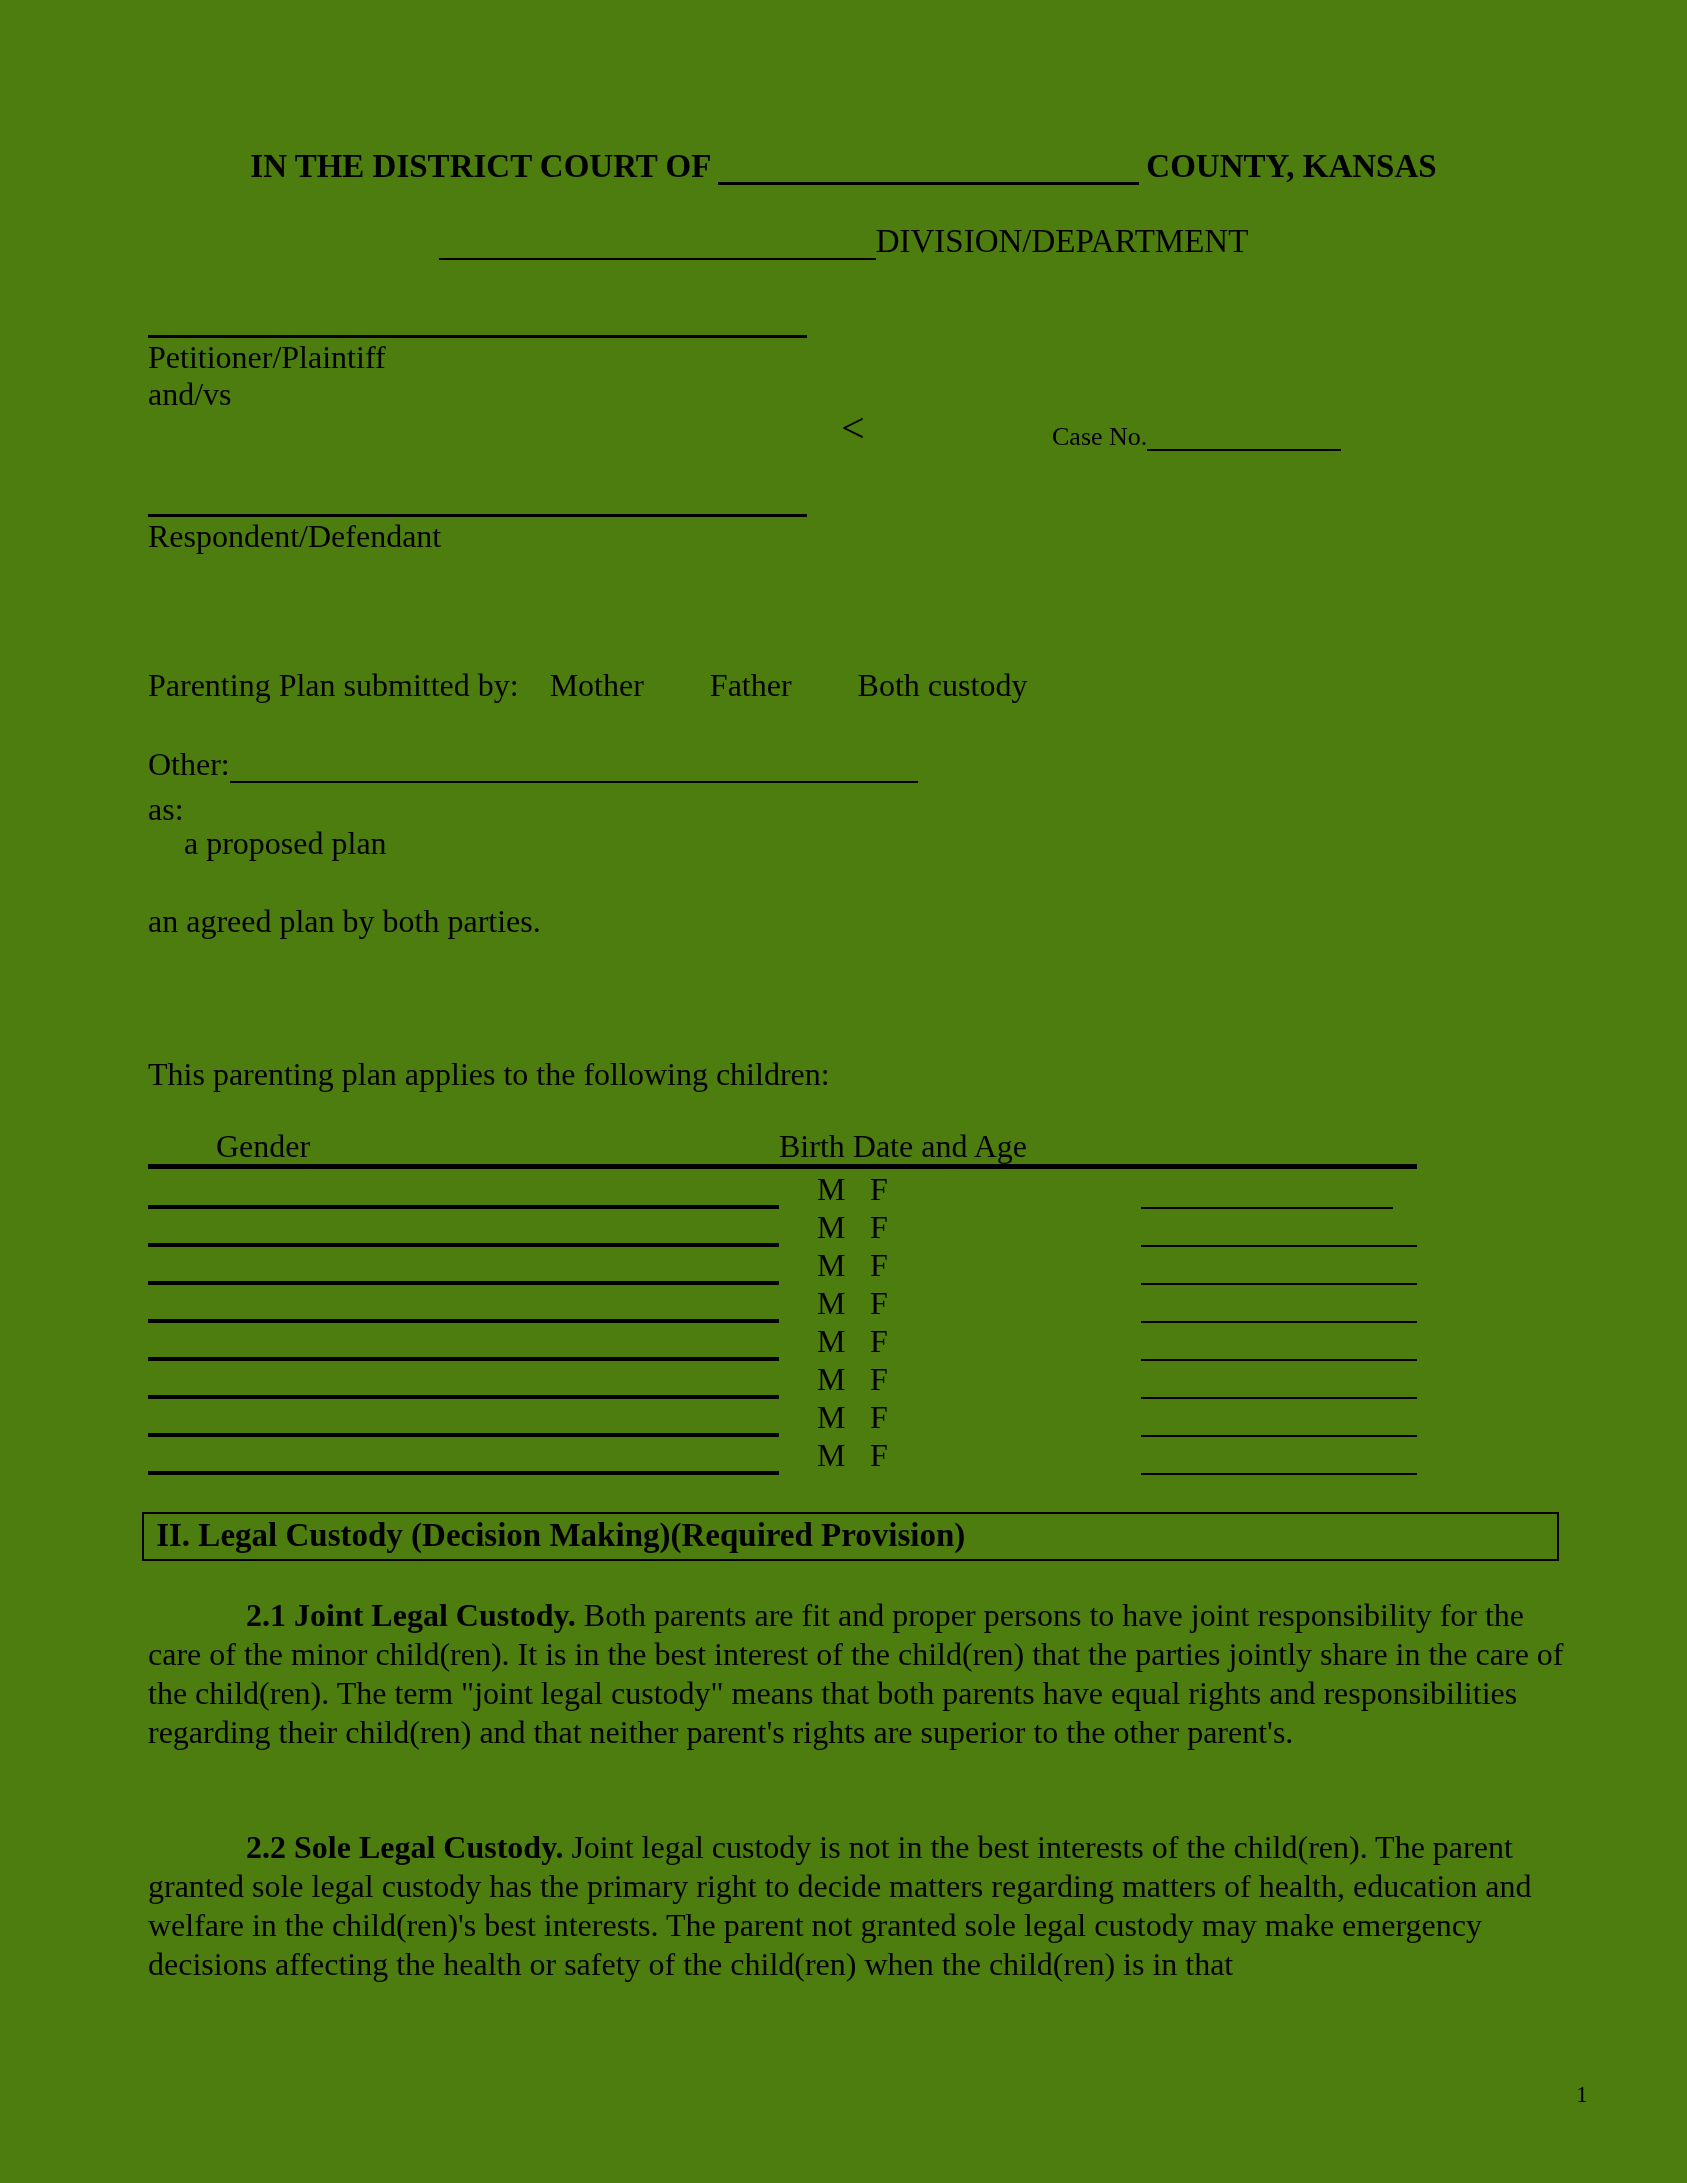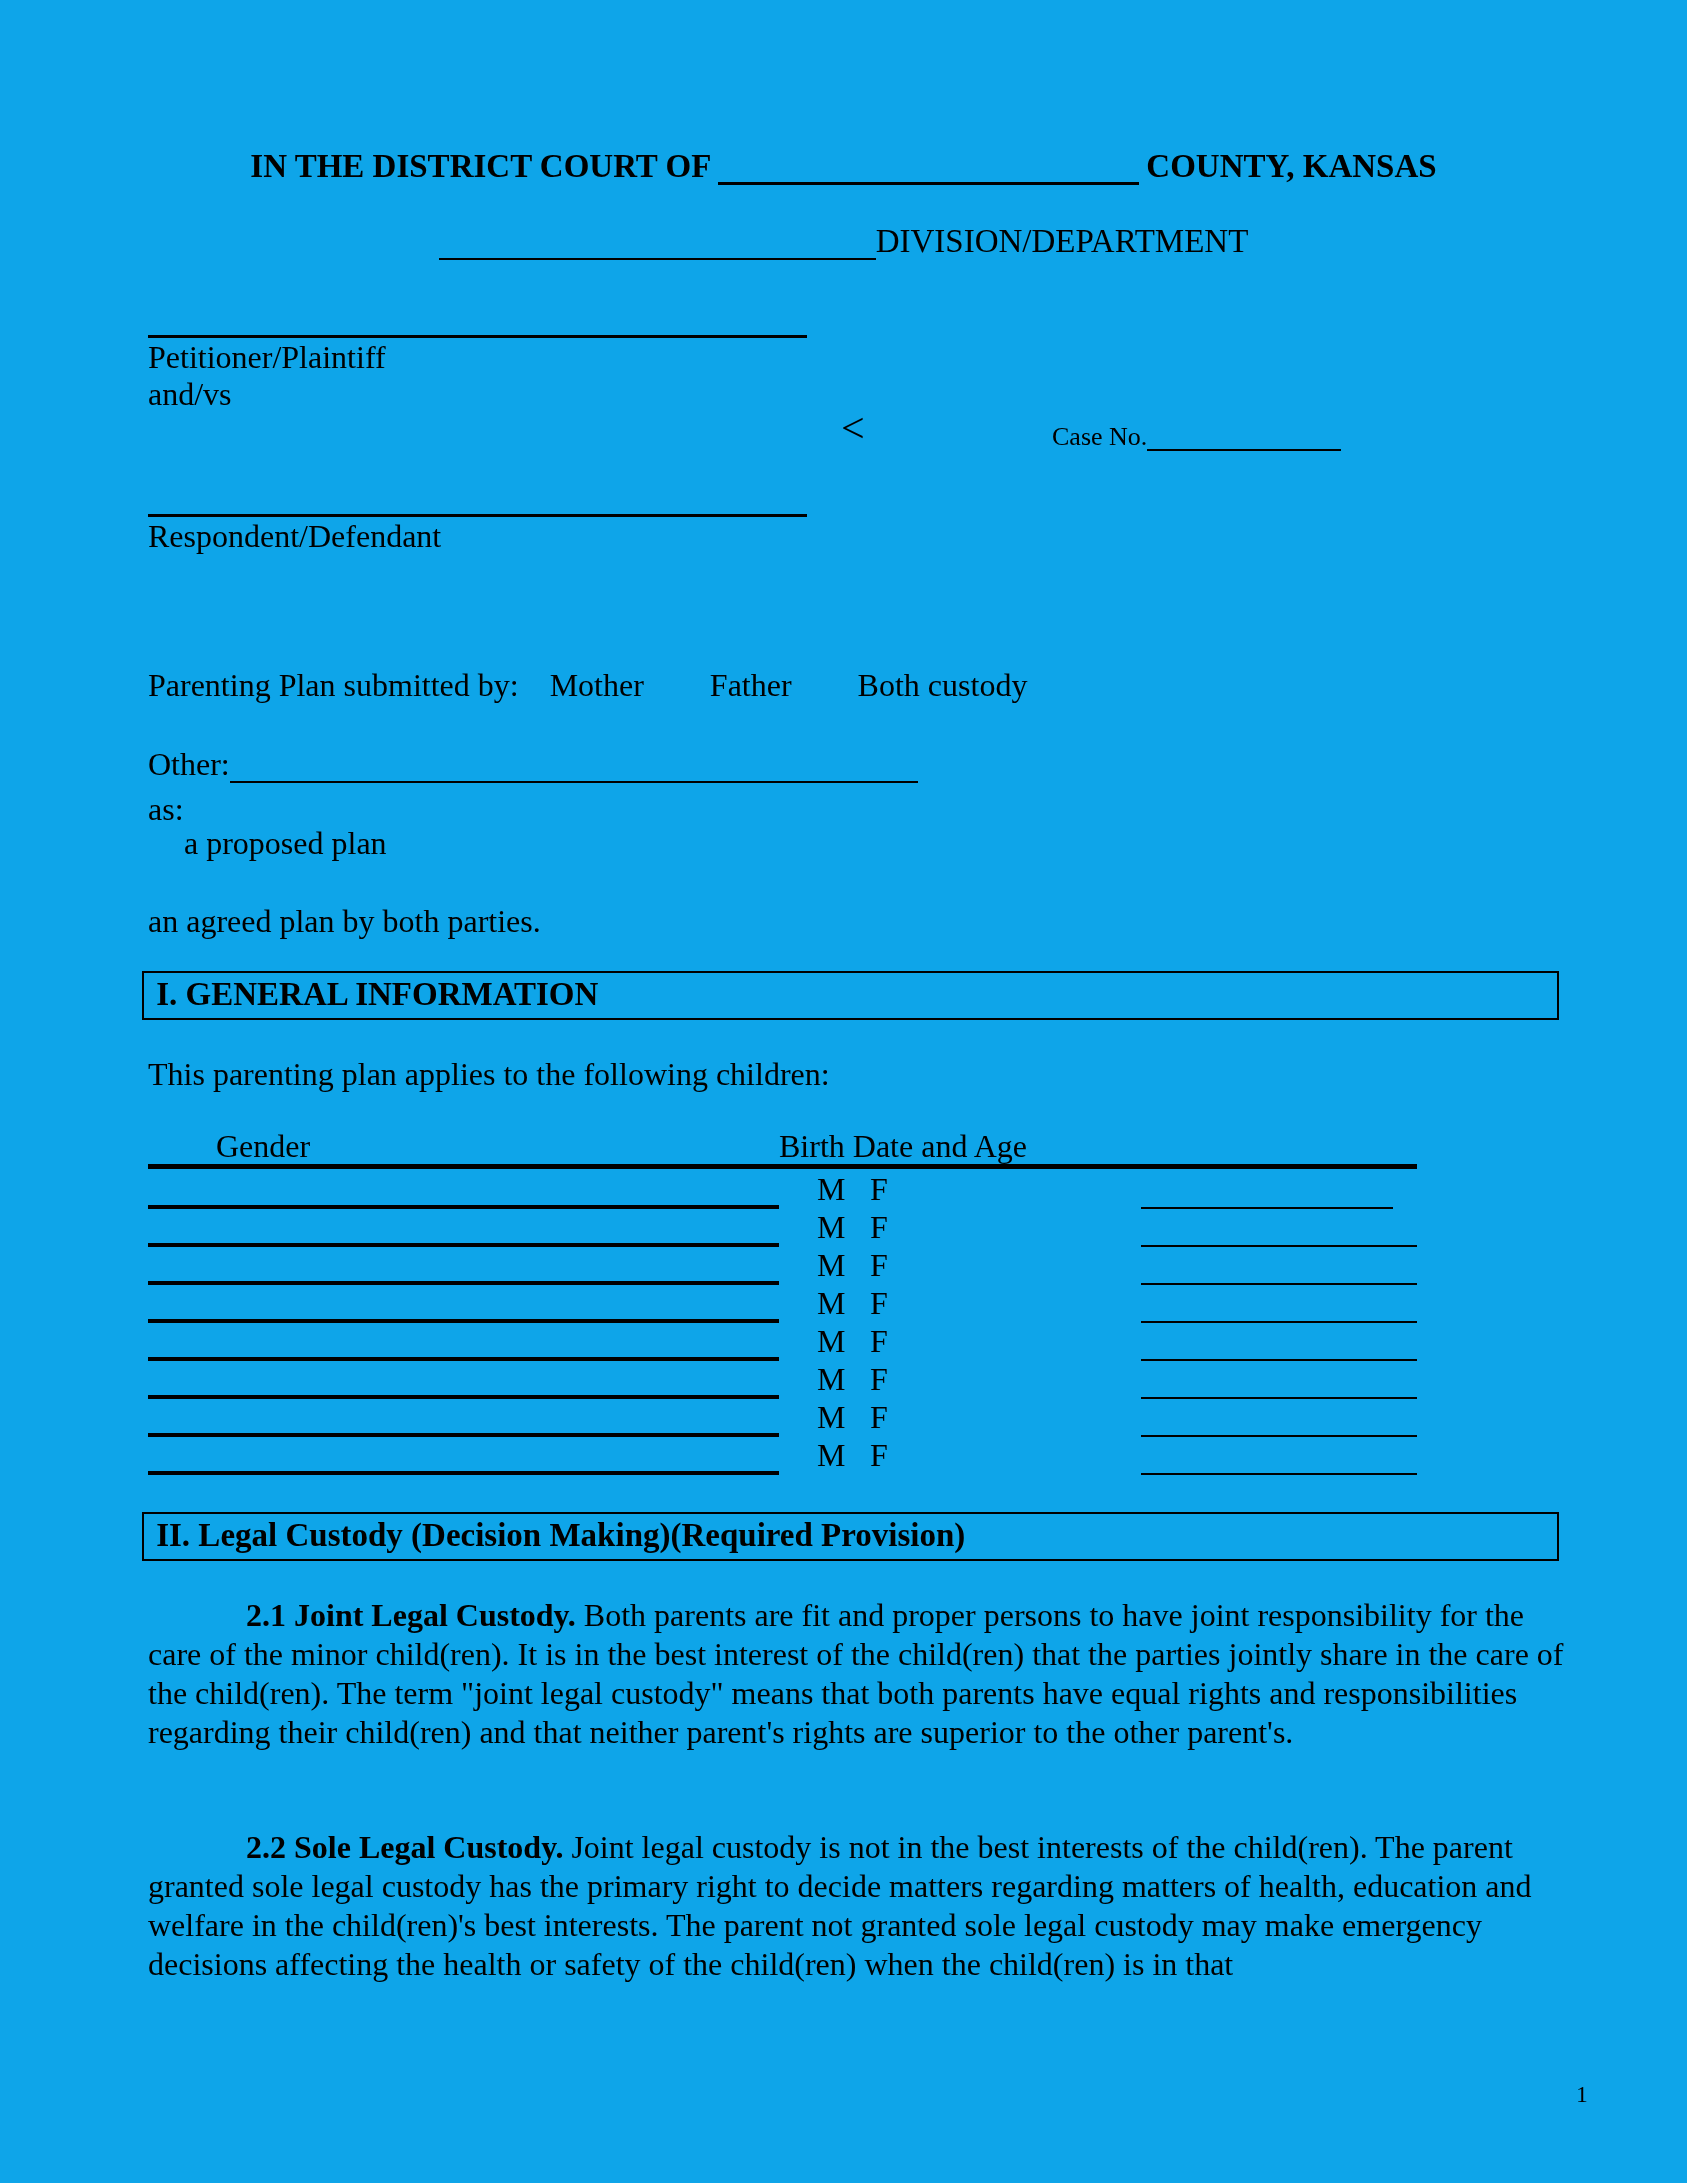--- a/index.html
+++ b/index.html
@@ -1,19 +1,19 @@
 <!DOCTYPE html>
 <html style="font-size:14px"><head>
 <meta charset="utf-8">
 <style>
   html,body { margin:0; padding:0; background:#e8e8e8; }
   .page {
     position:relative;
     width:1687px; height:2184px;
-    background:#0ea5e9;
+    background:#4d7c0f;
     font-family:"Liberation Serif","DejaVu Serif",serif;
     font-size:32px; color:#000;
     margin:0 auto;
     overflow:hidden;
   }
   .abs { position:absolute; margin:0; }
   .centered { left:0; width:1687px; text-align:center; }
 
   
   .blank {
@@ -121,23 +121,20 @@
   <div class="abs submitted-row">
     <span>Parenting Plan submitted by:</span><span class="opt-first">Mother</span><span class="opt">Father</span><span class="opt">Both custody</span>
   </div>
   <div class="abs other-row">
     <span>Other:</span><span class="blank other-blank"></span>
   </div>
   <div class="abs as-label">as:</div>
   <div class="abs proposed">a proposed plan</div>
   <div class="abs agreed">an agreed plan by both parties.</div>
 
-  <div class="abs box box1">
-    <span>I. GENERAL INFORMATION</span>
-  </div>
   <div class="abs intro">This parenting plan applies to the following children:</div>
 
   <div class="abs child-table">
     <div class="thead">
       <span class="th-gender">Gender</span>
       <span>Birth Date and Age</span>
     </div>
     <div id="rows">
         <div class="trow">
           <span class="name-cell"></span>

